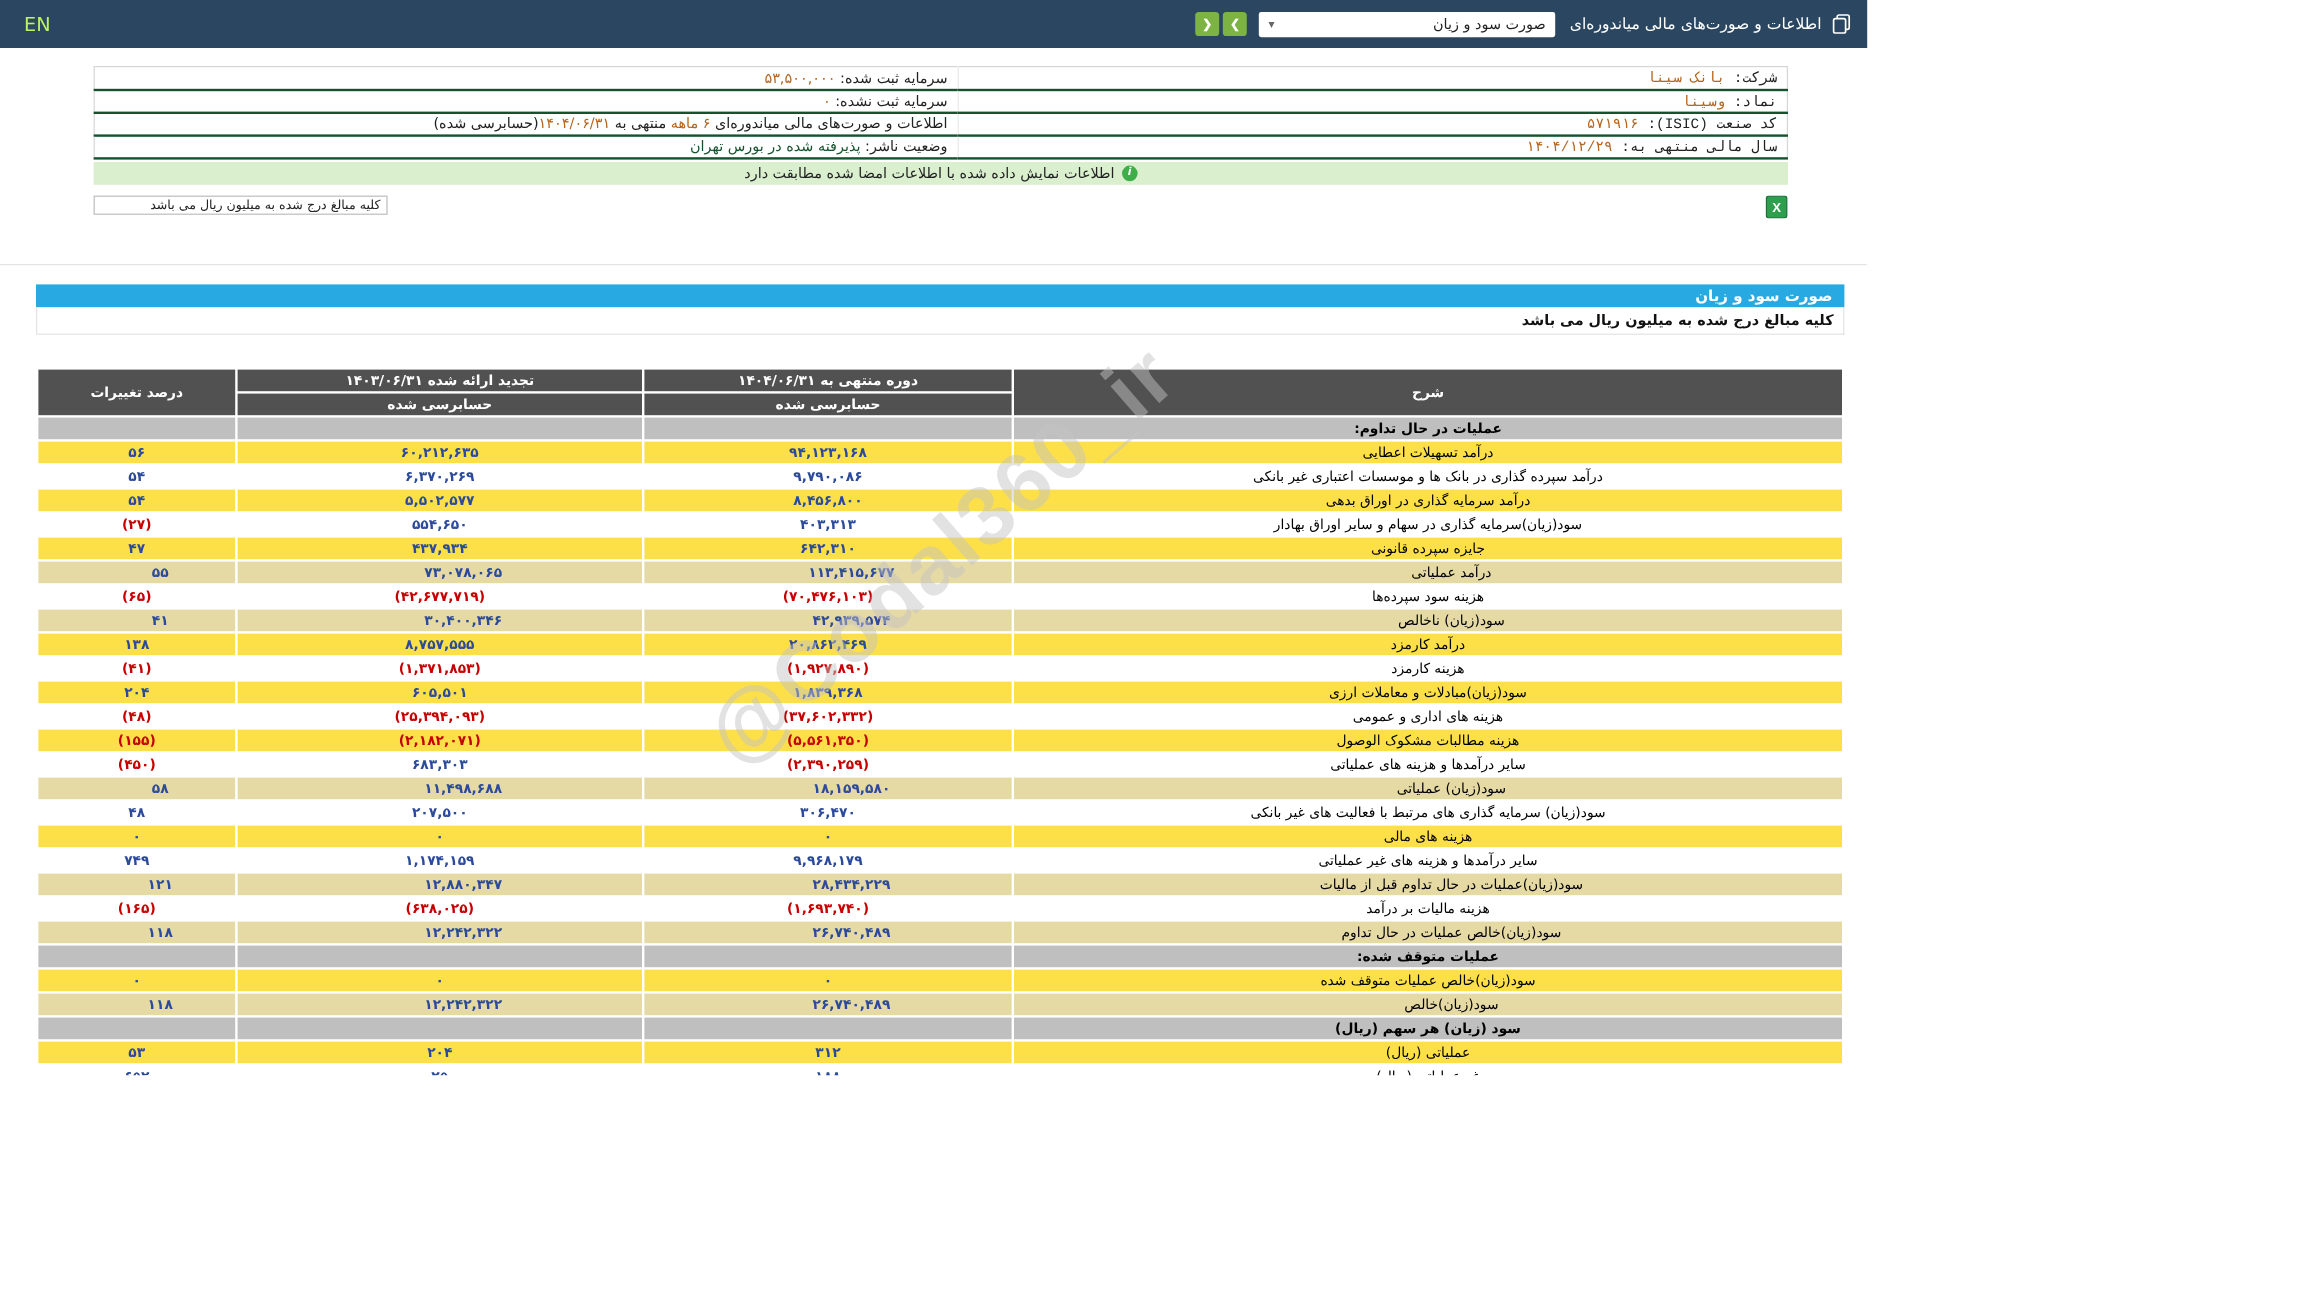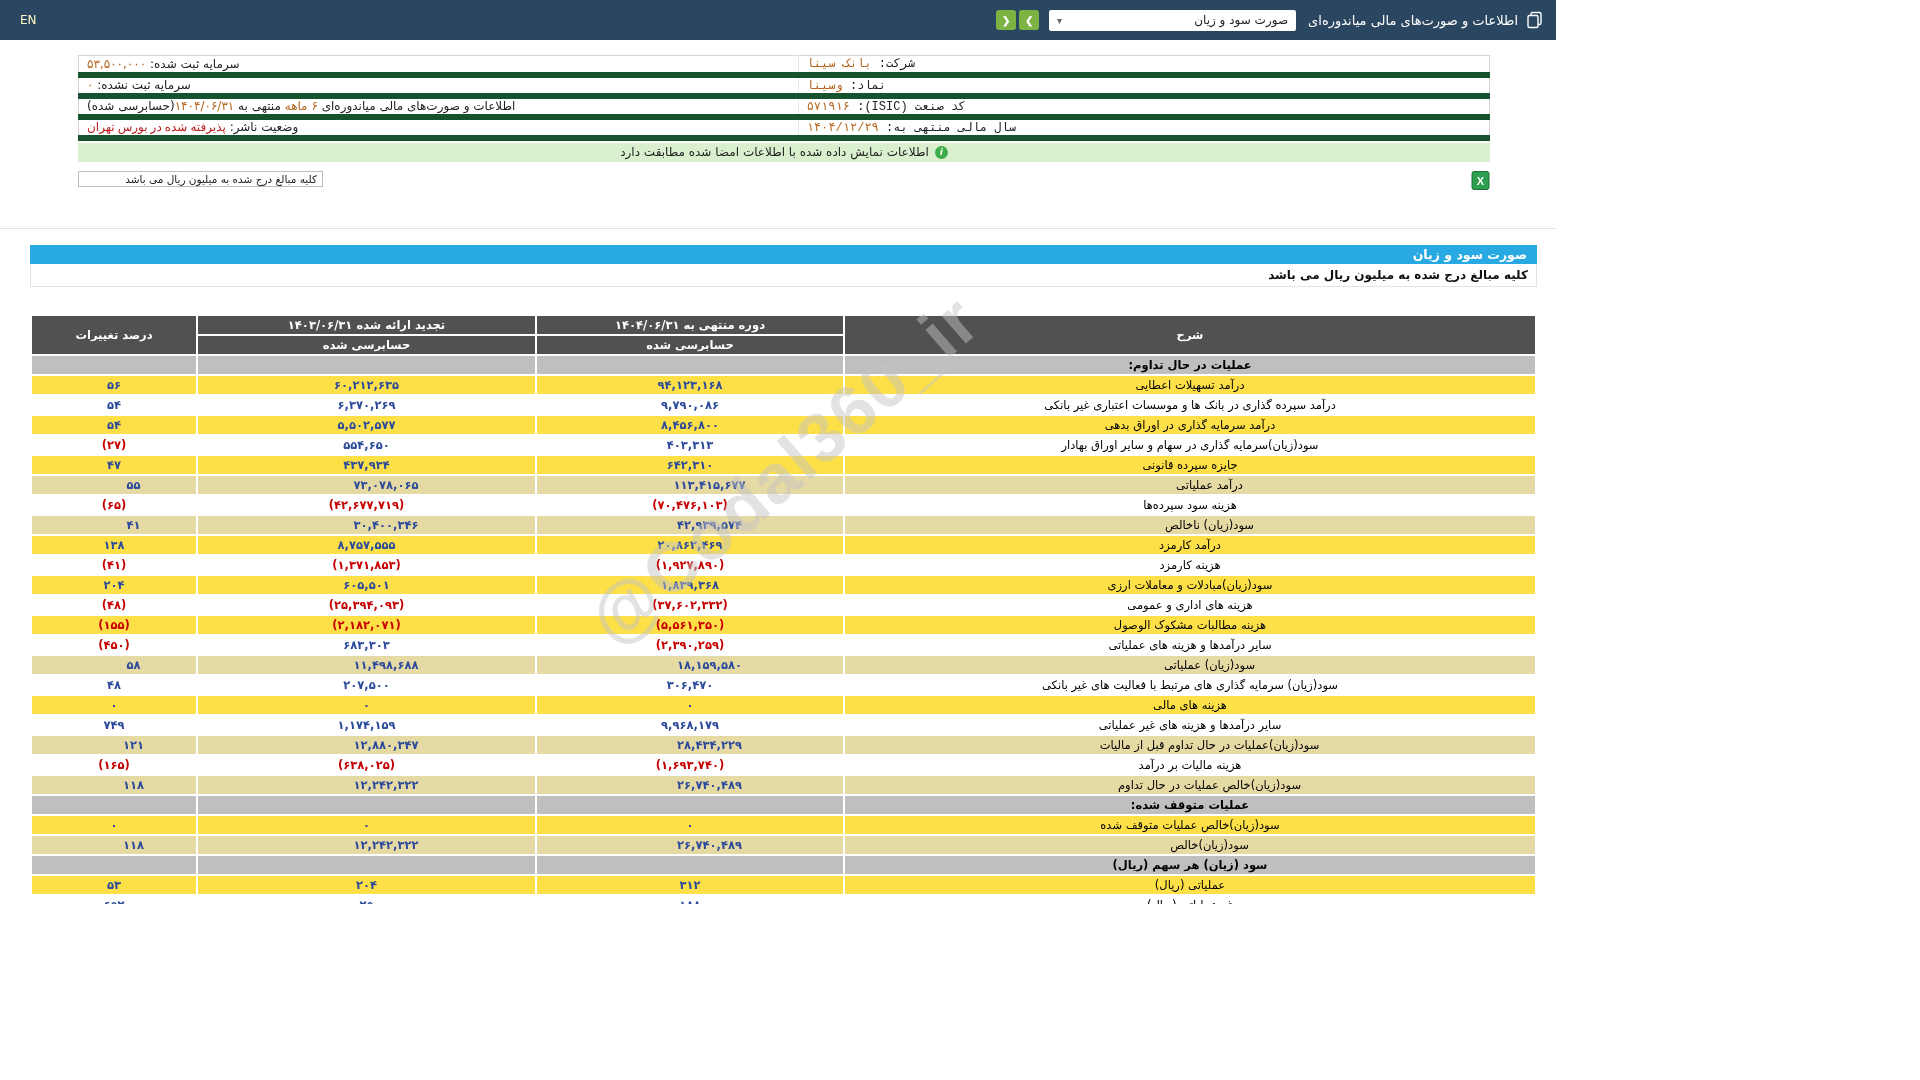--- a/index.html
+++ b/index.html
@@ -12,31 +12,31 @@
   .page{width:1556px;margin-left:0;margin-right:auto;}
 
   
   .navbar{height:40px;background:#2a4660;display:flex;align-items:center;justify-content:space-between;padding:0 12px 0 20px;}
   .nav-right{display:flex;align-items:center;}
   .nav-doc-icon{display:flex;align-items:center;margin-left:8px;}
   .nav-title{color:#fff;font-size:13px;margin-left:12px;white-space:nowrap;}
   .nav-select{width:247px;height:21px;background:#fff;border-radius:2px;display:flex;align-items:center;justify-content:space-between;padding:0 8px;font-size:12px;color:#222;cursor:pointer;margin-left:10px;}
   .nav-select .caret{color:#666;font-size:10px;}
   .nav-btn{width:20px;height:20px;background:#7cb342;border:none;border-radius:3px;color:#fff;font-size:10px;font-weight:bold;display:flex;align-items:center;justify-content:center;cursor:pointer;margin-left:3px;}
-  .nav-en{color:#fef9c3;font-size:12px;cursor:pointer;}
+  .nav-en{color:#bef264;font-size:16px;cursor:pointer;}
 
   
   .header-block{padding:15px 66px 37px 78px;border-bottom:1px solid #e4e4e4;}
   .info-table{width:100%;border-collapse:collapse;border:1px solid #d6d6d6;border-bottom:2px solid #a04545;font-size:12px;}
-  .info-table td{height:19px;padding:0 8px;border-bottom:6px solid #14532d;text-align:left;vertical-align:middle;white-space:nowrap;}
+  .info-table td{height:19px;padding:0 8px;border-bottom:2px solid #14532d;text-align:right;vertical-align:middle;white-space:nowrap;}
   .info-table td.half-r{width:49%;border-left:1px solid #e9e9e9;font-family:Liberation Mono, monospace;}
   .info-table td.half-l{width:51%;}
   .lbl{color:#222;}
   .val{color:#b5651d;}
-  .val.plain{color:#b91c1c;font-family:Liberation Serif, serif;}
+  .val.plain{color:#14532d;}
 
   .banner{margin-top:2px;height:19px;background:#d9efce;display:flex;align-items:center;justify-content:center;gap:6px;font-size:12px;color:#222;}
   .info-icon{width:13px;height:13px;border-radius:50%;background:#3fae49;color:#fff;font-size:9px;font-weight:bold;font-style:italic;display:flex;align-items:center;justify-content:center;flex:0 0 auto;}
 
   .tools-row{margin-top:9px;display:flex;justify-content:space-between;align-items:flex-start;height:20px;}
   .excel-btn{width:19px;height:19px;padding:0;border:none;background:transparent;cursor:pointer;line-height:0;}
   .note-box{width:245px;height:16px;border:1px solid #bdbdbd;font-size:10.5px;line-height:14px;padding:0 5px;color:#222;white-space:nowrap;overflow:hidden;}
 
   
   .statement-section{margin:16px 19px 0 30px;position:relative;}

